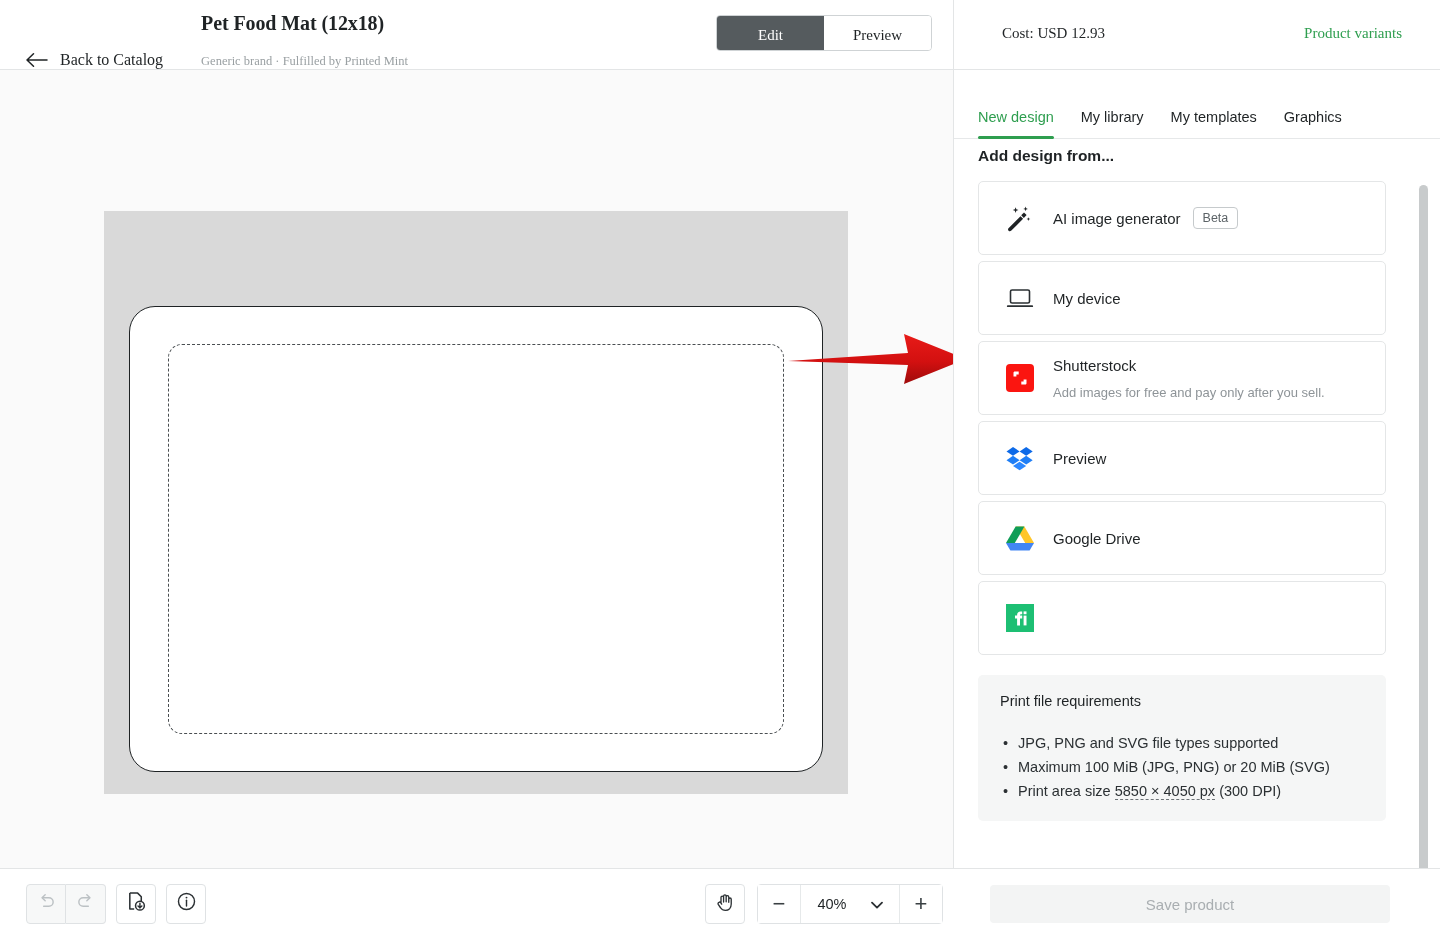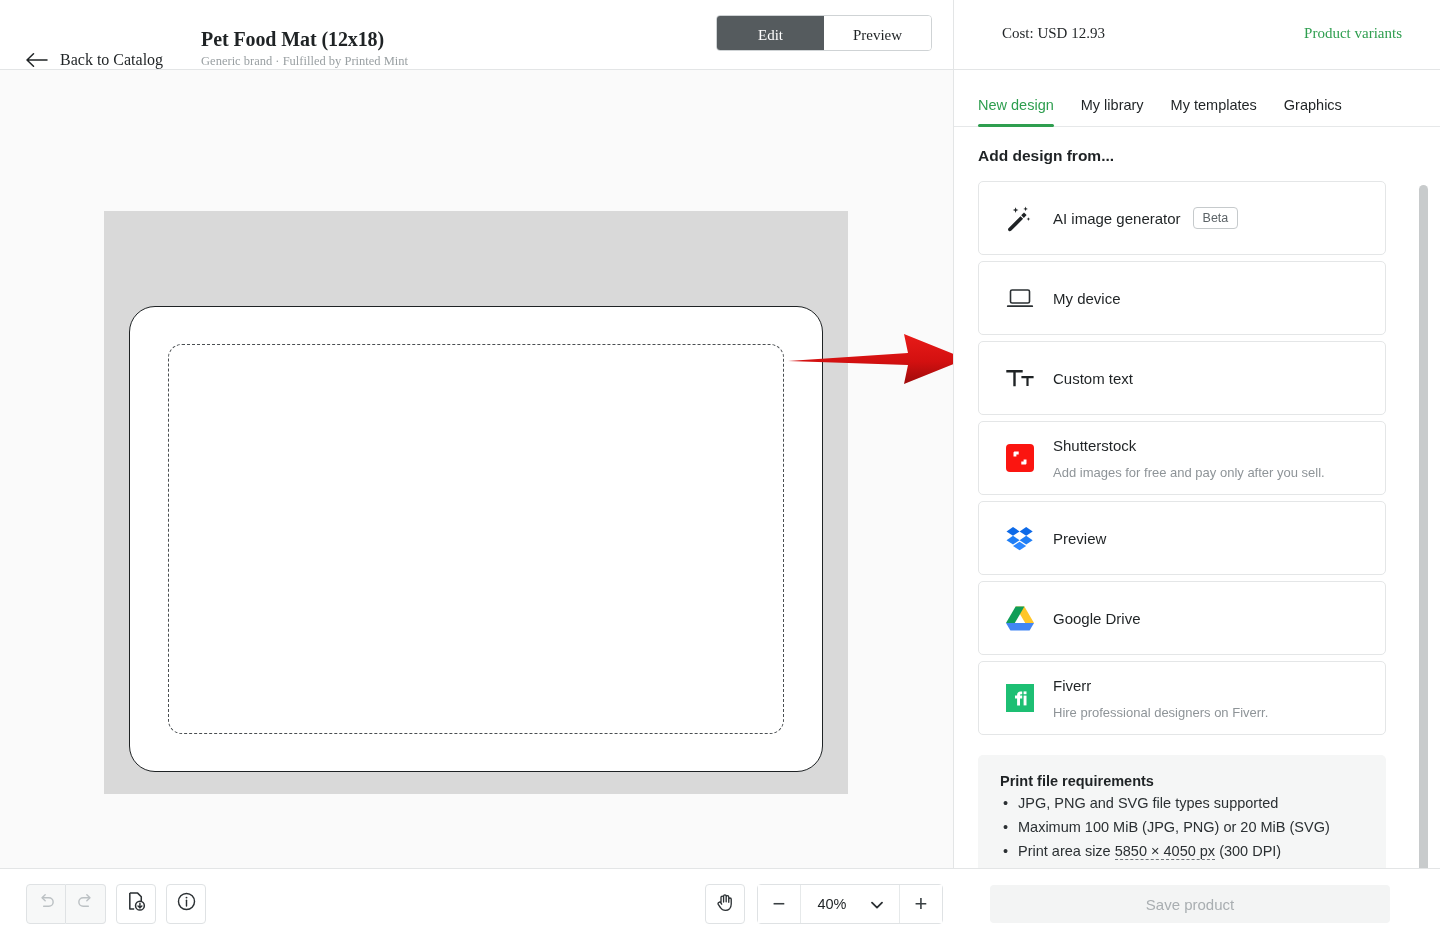--- a/index.html
+++ b/index.html
@@ -20,21 +20,21 @@
     display: flex; align-items: flex-end; font-family: Liberation Serif, serif;
   }
   .back-link {
     display: flex; align-items: center; gap: 12px;
     margin-left: 26px; cursor: pointer;
     color: #1f2325; font-size: 16px;
   }
   .back-arrow { width: 22px; height: 16px; display: block; }
   .title-block { margin-left: 38px; }
   .prod-title { font-size: 20px; font-weight: bold; color: #1f2325; letter-spacing: -0.1px; }
-  .prod-sub { font-size: 12.5px; color: #9aa0a3; margin-top: 3px; }
+  .prod-sub { font-size: 12.5px; color: #9aa0a3; margin-top: 19px; }
 
   .seg {
     position: absolute; left: 716px; top: 15px;
     display: flex; border: 1px solid #cfd3d5; border-radius: 4px; overflow: hidden;
     height: 36px;
   }
   .seg-btn {
     width: 107px; height: 38px; border: none; cursor: pointer;
     font-family: inherit; font-size: 15px; background: #fff; color: #1f2325;
     display: flex; align-items: center; justify-content: center;
@@ -109,21 +109,21 @@
     width: 98px; gap: 24px; font-size: 14.5px; color: #1f2325;
   }
   .sign { font-size: 22px; line-height: 1; color: #3a4043; font-weight: 300; }
 
   
   .right-panel {
     position: absolute; left: 953px; top: 70px; width: 487px; height: 798px;
     background: #fff; border-left: 1px solid #e3e5e6;
   }
   .tabs {
-    position: absolute; left: 0; top: 4px; width: 487px; height: 53px;
+    position: absolute; left: 0; top: 16px; width: 487px; height: 53px;
     border-bottom: 1px solid #e6e8e9; display: flex; align-items: flex-end;
     padding-left: 24px;
   }
   .tab {
     font-size: 14.5px; color: #1f2325; padding: 0 0 13px 0; margin-right: 27px;
     cursor: pointer; position: relative;
   }
   .tab.active { color: #2e9e4f; }
   .tab.active::after {
     content: ""; position: absolute; left: 0; right: 0; bottom: -1px;
@@ -152,21 +152,21 @@
   .src-desc { font-size: 13px; color: #8e9498; margin-top: 11px; }
   .beta-chip {
     border: 1px solid #c6cacc; border-radius: 4px; padding: 3px 9px;
     font-size: 12.5px; color: #5c6367; background: #fff;
   }
 
   .req-box {
     background: #f5f6f6; border-radius: 5px; padding: 18px 22px 18px 22px;
     margin-top: 20px;
   }
-  .req-title { font-size: 14.5px; font-weight: bold; color: #1f2325; margin-bottom: 2px; }
+  .req-title { font-size: 14.5px; font-weight: normal; color: #1f2325; margin-bottom: 22px; }
   .req-list { list-style: none; }
   .req-list li {
     font-size: 14.5px; color: #2b3033; padding-left: 18px; position: relative;
     line-height: 24px;
   }
   .req-list li::before {
     content: "•"; position: absolute; left: 3px; top: 0; color: #2b3033;
   }
   .dotted { border-bottom: 1px dashed #6d7377; text-align: right; }
 
@@ -348,33 +348,20 @@
               <path d="M1.8 20.2h24.4" stroke="#2b3033" stroke-width="1.8" stroke-linecap="round"></path>
             </svg>
           </div>
           <div class="src-text">
             <div class="src-row">
               <span class="src-label">My device</span>
             </div>
           </div>
         </div>
 
-        <div class="src-card">
-          <div class="src-icon">
-            <svg width="28" height="24" viewBox="0 0 28 24" fill="none">
-              <path d="M1.5 5.2h14M8.5 5.2V19" stroke="#1f2325" stroke-width="2.4" stroke-linecap="square"></path>
-              <path d="M16.5 11.2h10M21.5 11.2V19" stroke="#1f2325" stroke-width="2.2" stroke-linecap="square"></path>
-            </svg>
-          </div>
-          <div class="src-text">
-            <div class="src-row">
-              <span class="src-label">Custom text</span>
-            </div>
-          </div>
-        </div>
 
         <div class="src-card">
           <div class="src-icon">
             <svg width="30" height="30" viewBox="0 0 30 30">
               <rect x="1" y="1" width="28" height="28" rx="4" fill="#fb1510"></rect>
               <path d="M8.5 13.5V9.8c0-.7.6-1.3 1.3-1.3h3.9v2.9h-2.3v2.1z" fill="#fff"></path>
               <path d="M21.5 16.5v3.7c0 .7-.6 1.3-1.3 1.3h-3.9v-2.9h2.3v-2.1z" fill="#fff"></path>
             </svg>
           </div>
           <div class="src-text">
@@ -418,26 +405,20 @@
         </div>
 
         <div class="src-card">
           <div class="src-icon">
             <svg width="30" height="30" viewBox="0 0 30 30">
               <rect x="1" y="1" width="28" height="28" fill="#1dbf73"></rect>
               <path d="M10 12.6h2.1v-.6c0-2.2 1.3-3.6 3.5-3.6h1.6v2.9h-1.1c-.7 0-1.1.4-1.1 1.1v.2h2.2v2.8h-2.2v7h-2.9v-7H10z" fill="#fff"></path>
               <rect x="18.6" y="8.4" width="2.9" height="2.8" fill="#fff"></rect>
               <rect x="18.6" y="12.6" width="2.9" height="9.8" fill="#fff"></rect>
             </svg>
-          </div>
-          <div class="src-text">
-            <div class="src-row">
-              <span class="src-label">Fiverr</span>
-            </div>
-            <div class="src-desc">Hire professional designers on Fiverr.</div>
           </div>
         </div>
 
         <div class="req-box">
           <div class="req-title">Print file requirements</div>
           <ul class="req-list">
             <li>JPG, PNG and SVG file types supported</li>
             <li>Maximum 100 MiB (JPG, PNG) or 20 MiB (SVG)</li>
             <li>Print area size <span class="dotted">5850 × 4050 px</span> (300 DPI)</li>
           </ul>

